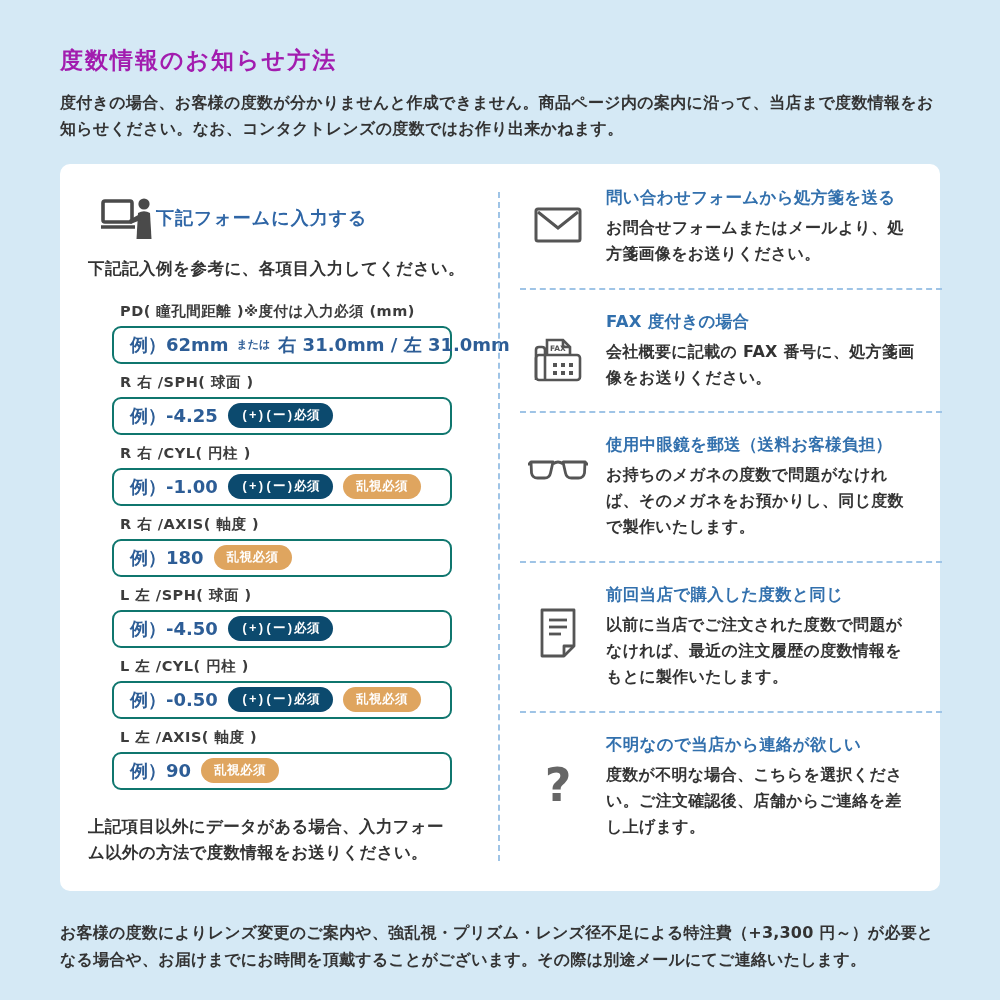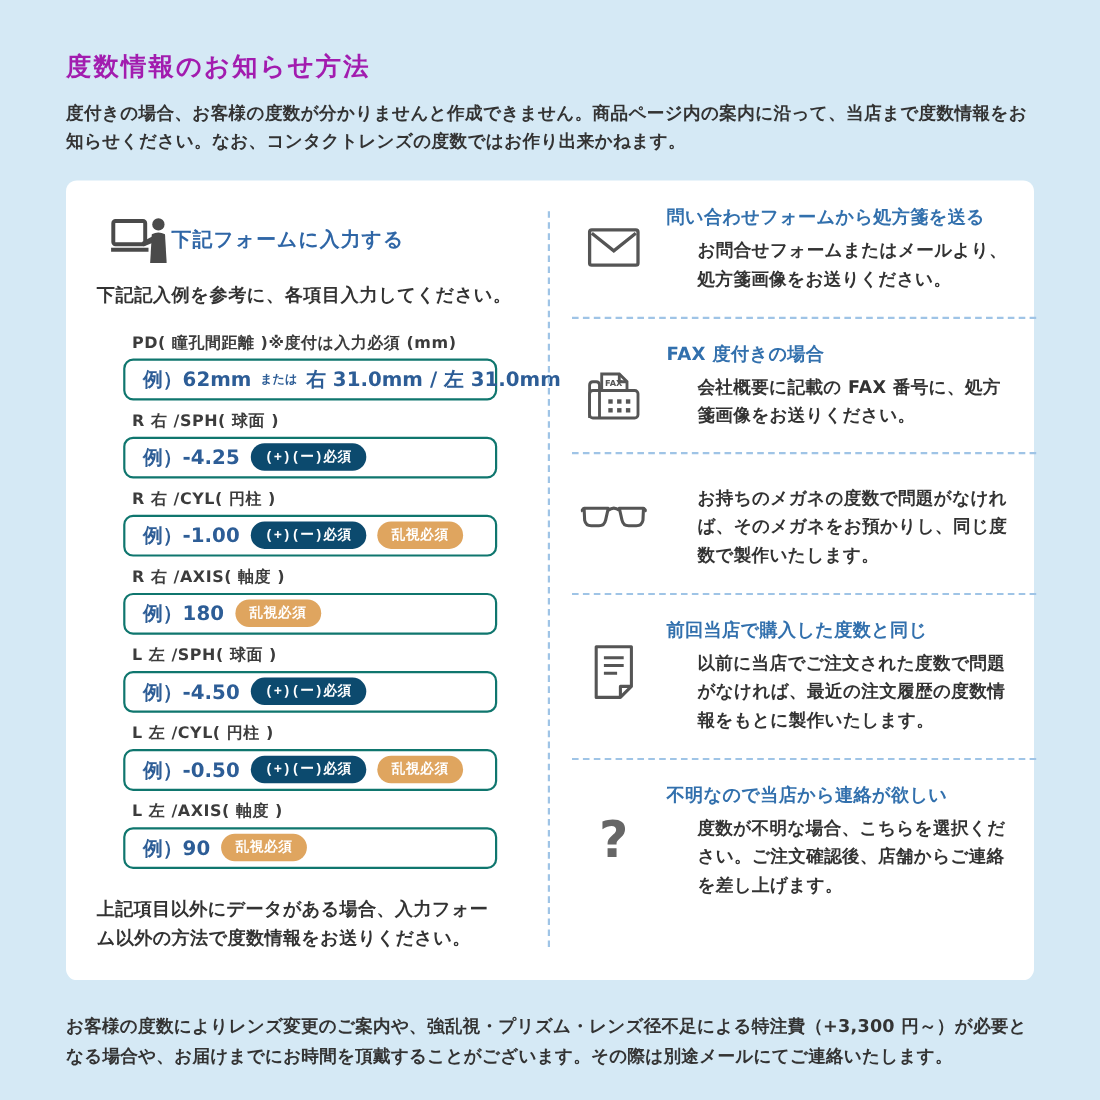--- a/index.html
+++ b/index.html
@@ -55,21 +55,21 @@
   
   .divider-v{width:0;border-left:2px dashed #9fc4e6;margin:28px 0 30px 0;}
   
   .col-right{flex:1;box-sizing:border-box;padding:2px 0 0 20px;margin-right:0;}
   .method{display:flex;gap:16px;padding:21px 0 21px 6px;border-bottom:2px dashed #9fc4e6;margin-right:-2px;}
   .method:last-child{border-bottom:none;}
   .method-icon{flex:0 0 64px;display:flex;justify-content:center;align-items:flex-start;padding-top:24px;}
   .method:first-child .method-icon{padding-top:20px;}
   .method-text{width:312px;}
   .method-title{font-size:16.5px;font-weight:bold;color:#3270ad;letter-spacing:.3px;}
-  .method-body{margin-top:6px;font-size:16px;font-weight:600;line-height:1.62;color:#333;letter-spacing:.3px;margin-left:28px;}
+  .method-body{margin-top:6px;font-size:16px;font-weight:600;line-height:1.62;color:#333;letter-spacing:.3px;}
   .q-glyph{font-size:46px;font-weight:bold;color:#666;line-height:1;margin-top:4px;}
   
   .footer{
     margin:28px 0 0 0;
     font-size:16px;font-weight:600;line-height:1.7;color:#333;letter-spacing:.2px;
   }
   .icon svg, .method-icon svg{display:block;}
 </style>
 </head>
 <body>
@@ -208,20 +208,21 @@
       <div class="method">
         <div class="method-icon">
           <svg width="60" height="24" viewBox="0 0 60 24">
             <path d="M3 4 h22 l-2.5 11 q-1 5 -6 5 h-7 q-5 0 -6 -5 z" fill="none" stroke="#555" stroke-width="2.8" stroke-linejoin="round"></path>
             <path d="M35 4 h22 l-0.5 11 q-1 5 -6 5 h-7 q-5 0 -6 -5 z" fill="none" stroke="#555" stroke-width="2.8" stroke-linejoin="round"></path>
             <path d="M25 6 q5 -4 10 0" fill="none" stroke="#555" stroke-width="2.8"></path>
             <path d="M3 4 L0 7 M57 4 L60 7" stroke="#555" stroke-width="2.8"></path>
           </svg>
         </div>
         <div class="method-text">
+          <div class="method-title">使用中眼鏡を郵送（送料お客様負担）</div>
           <div class="method-body">お持ちのメガネの度数で問題がなければ、そのメガネをお預かりし、同じ度数で製作いたします。</div>
         </div>
       </div>
 
       <div class="method">
         <div class="method-icon">
           <svg width="42" height="50" viewBox="0 0 42 50">
             <path d="M5 2 h32 v36 l-10 10 h-22 z" fill="none" stroke="#555" stroke-width="2.8" stroke-linejoin="round"></path>
             <polyline points="37,38 27,38 27,48" fill="none" stroke="#555" stroke-width="2.8" stroke-linejoin="round"></polyline>
             <line x1="12" y1="12" x2="30" y2="12" stroke="#555" stroke-width="2.8"></line>

